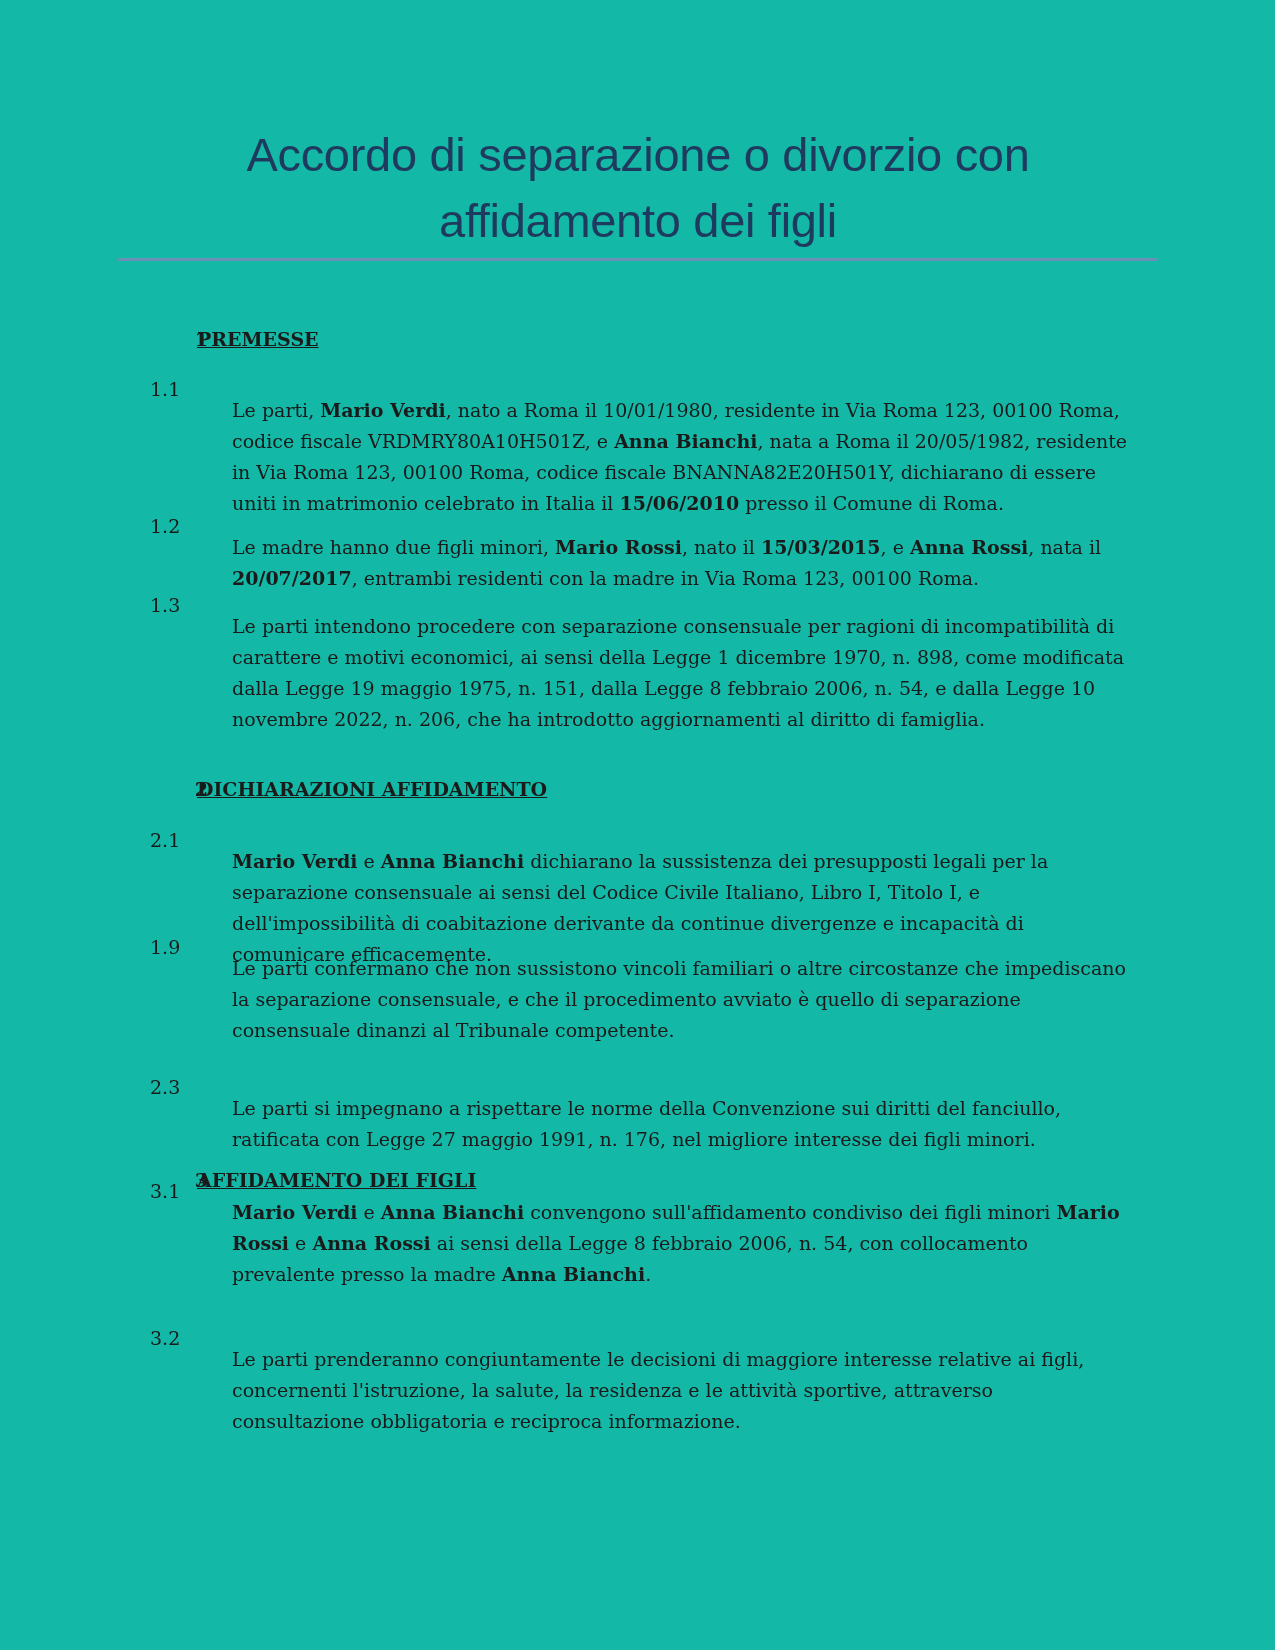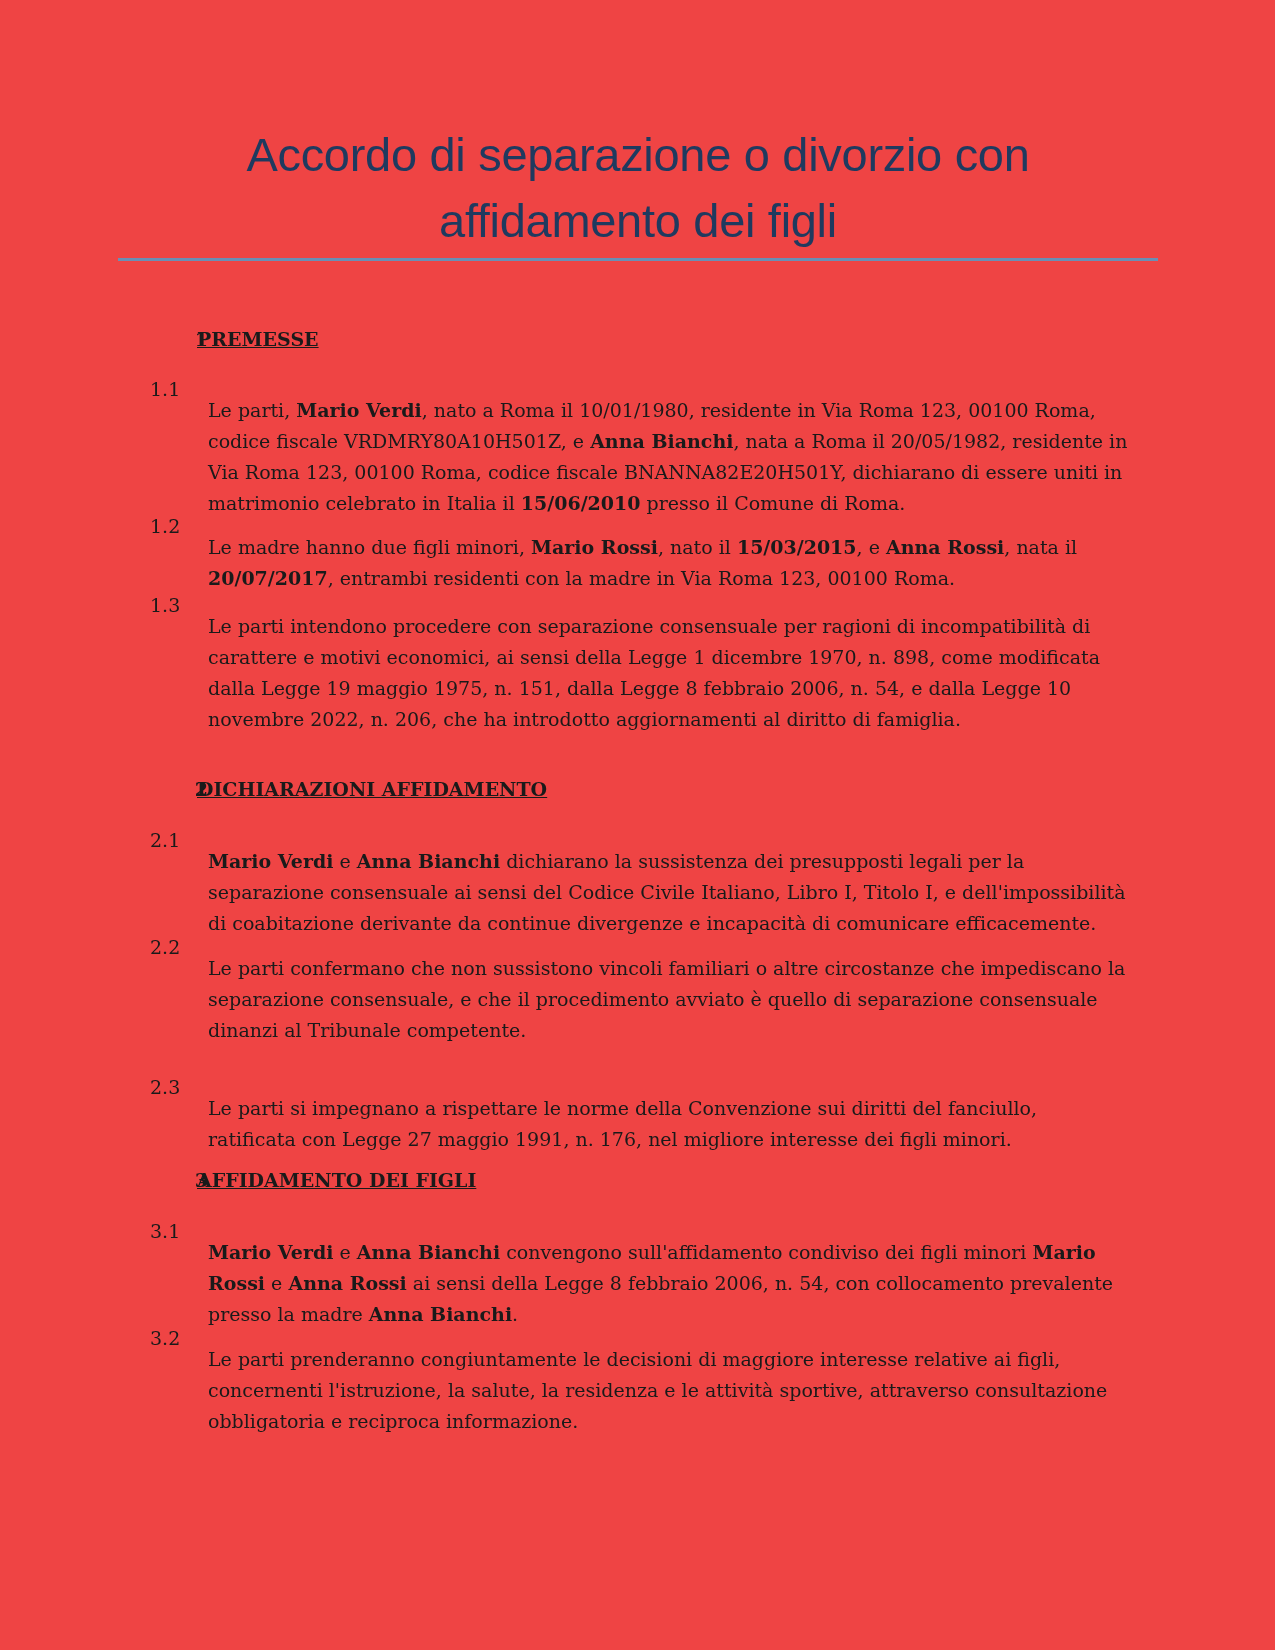--- a/index.html
+++ b/index.html
@@ -1,36 +1,36 @@
 <!DOCTYPE html>
 <html><head>
 <meta charset="utf-8">
 <style>
   html, body { margin: 0; padding: 0; background: #ffffff; }
   body { width: 1275px; height: 1650px; position: relative; overflow: hidden; }
-  .page { position: absolute; left: 0; top: 0; width: 1275px; height: 1650px; background: #ef4444; }
+  .page { position: absolute; left: 0; top: 0; width: 1275px; height: 1650px; background: #14b8a6; }
   .title {
     position: absolute; left: 118px; width: 1040px; top: 122px;
     text-align: center; color: #1f3a5f;
     font-family: "Liberation Sans", sans-serif; font-size: 47px; line-height: 66px;
     letter-spacing: -0.3px;
   }
   .title-rule {
     position: absolute; left: 118px; width: 1040px; top: 258px; height: 3px; background: #6b8fb5;
   }
   .doc {
     font-family: "DejaVu Serif", serif; color: #1a1a1a; font-size: 19px;
   }
   .section-head {
     position: absolute; left: 150px; font-weight: bold; font-size: 19px; display: flex;
   }
   .section-head .num { width: 58px; text-align: right; padding-right: 0; box-sizing: border-box; }
   .section-head .num span { display: inline-block; width: 36px; text-align: right; }
   .section-head .label { margin-left: 0; text-decoration: underline; }
-  .para { position: absolute; left: 150px; width: 980px; display: flex; line-height: 31px; }
+  .para { position: absolute; left: 150px; width: 980px; display: flex; line-height: 31px; gap: 24px; }
   .para .pnum { width: 58px; flex: 0 0 58px; }
   .para .ptext { width: 922px; margin-top: 21px; }
   b { font-weight: bold; }
 </style>
 </head>
 <body>
 
 <div class="page">
   <div class="title">
     <div>Accordo di separazione o divorzio con</div>
@@ -59,33 +59,33 @@
 
     <div class="section-head" style="top:778px">
       <div class="num"><span>2</span></div>
       <div class="label" style="margin-left:-11px">DICHIARAZIONI AFFIDAMENTO</div>
     </div>
     <div class="para" style="top:825px">
       <div class="pnum">2.1</div>
       <div class="ptext"><b>Mario Verdi</b><span> e </span><b>Anna Bianchi</b><span> dichiarano la sussistenza dei presupposti legali per la separazione consensuale ai sensi del Codice Civile Italiano, Libro I, Titolo I, e dell'impossibilità di coabitazione derivante da continue divergenze e incapacità di comunicare efficacemente.</span></div>
     </div>
     <div class="para" style="top:932px">
-      <div class="pnum">2.2</div>
+      <div class="pnum">1.9</div>
       <div class="ptext"><span>Le parti confermano che non sussistono vincoli familiari o altre circostanze che impediscano la separazione consensuale, e che il procedimento avviato è quello di separazione consensuale dinanzi al Tribunale competente.</span></div>
     </div>
     <div class="para" style="top:1072px">
       <div class="pnum">2.3</div>
       <div class="ptext"><span>Le parti si impegnano a rispettare le norme della Convenzione sui diritti del fanciullo, ratificata con Legge 27 maggio 1991, n. 176, nel migliore interesse dei figli minori.</span></div>
     </div>
 
     <div class="section-head" style="top:1169px">
       <div class="num"><span>3</span></div>
       <div class="label" style="margin-left:-11px">AFFIDAMENTO DEI FIGLI</div>
     </div>
-    <div class="para" style="top:1216px">
+    <div class="para" style="top:1176px">
       <div class="pnum">3.1</div>
       <div class="ptext"><b>Mario Verdi</b><span> e </span><b>Anna Bianchi</b><span> convengono sull'affidamento condiviso dei figli minori </span><b>Mario Rossi</b><span> e </span><b>Anna Rossi</b><span> ai sensi della Legge 8 febbraio 2006, n. 54, con collocamento prevalente presso la madre </span><b>Anna Bianchi</b><span>.</span></div>
     </div>
     <div class="para" style="top:1323px">
       <div class="pnum">3.2</div>
       <div class="ptext"><span>Le parti prenderanno congiuntamente le decisioni di maggiore interesse relative ai figli, concernenti l'istruzione, la salute, la residenza e le attività sportive, attraverso consultazione obbligatoria e reciproca informazione.</span></div>
     </div>
   </div>
 </div>
 

